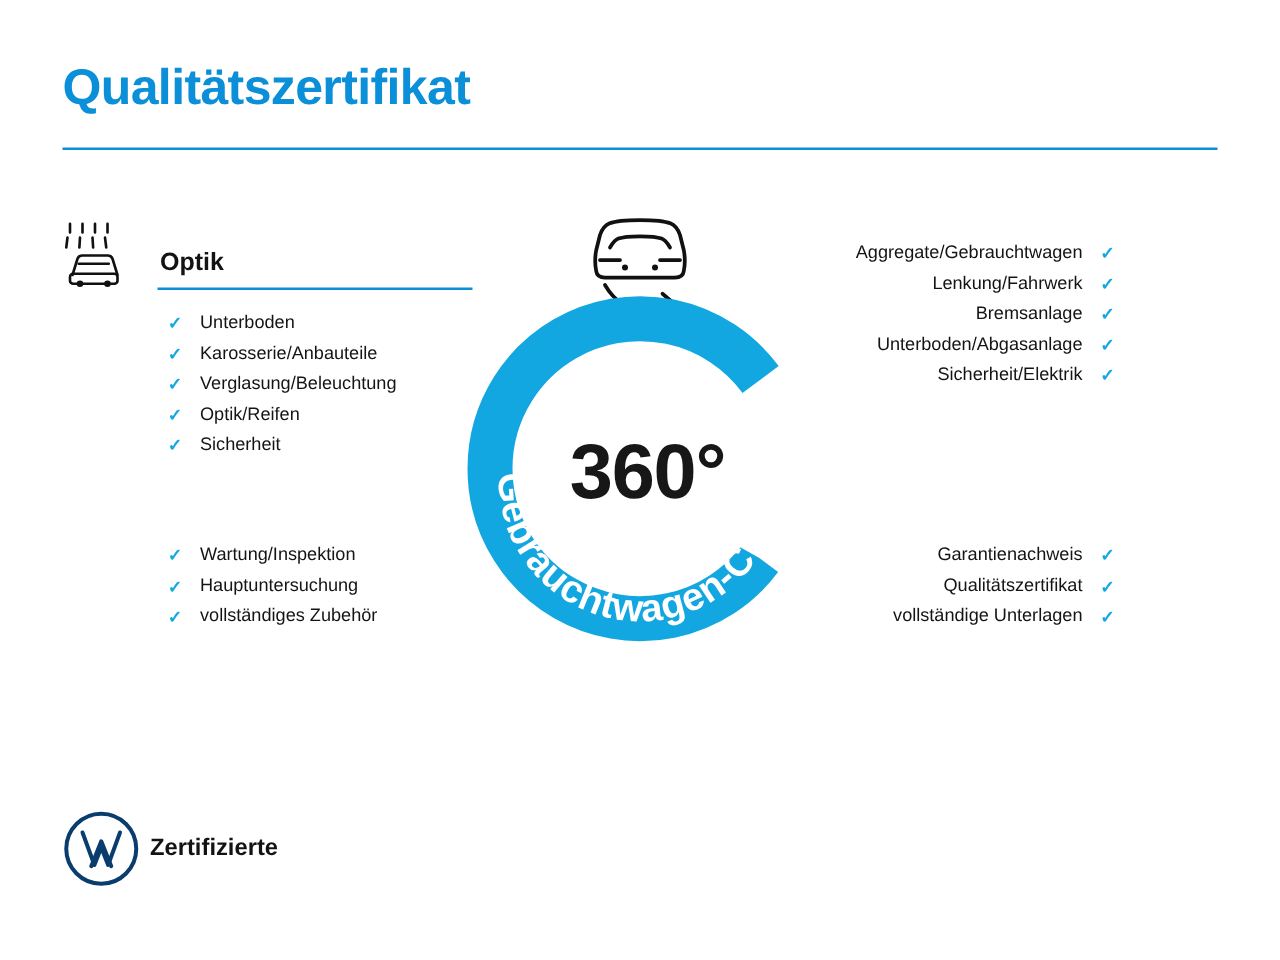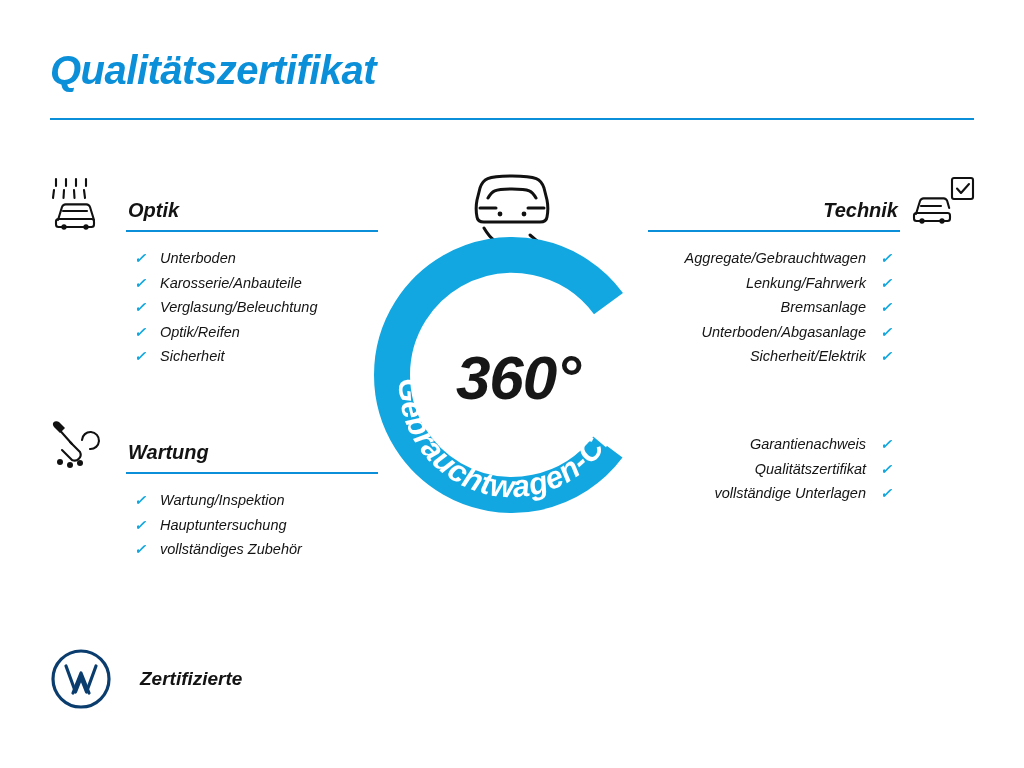--- a/index.html
+++ b/index.html
@@ -12,21 +12,20 @@
     background: #ffffff;
     font-family: "Liberation Sans", sans-serif;
     color: #1a1a1a;
     overflow: hidden;
     position: relative;
   }
 
   .page {
     position: absolute;
     inset: 0;
-    font-style: italic;
   }
 
   
   .title {
     position: absolute;
     left: 50px;
     top: 48px;
     font-size: 40px;
     font-weight: bold;
     color: #0a8fd8;
@@ -153,21 +152,21 @@
     top: 648px;
     display: flex;
     align-items: center;
   }
   .vw-logo {
     width: 62px;
     height: 62px;
     flex: 0 0 62px;
   }
   .footer-text {
-    margin-left: 28px;
+    margin-left: 8px;
     font-size: 19px;
     font-weight: bold;
     line-height: 1.28;
     color: #131313;
   }
 </style>
 </head>
 <body>
 
 <div class="page">
@@ -209,35 +208,20 @@
           <span class="item-label">Optik/Reifen</span>
         </li>
       <li>
           <span class="tick">✓</span>
           <span class="item-label">Sicherheit</span>
         </li>
     </ul>
   </div>
 
   <div class="block right" style="top:176px;">
-    <div class="block-head">
-      <span class="block-icon">
-        <svg viewBox="0 0 64 54" width="64" height="54" fill="none" stroke="#111" stroke-width="2.1" stroke-linecap="round" stroke-linejoin="round">
-          <path d="M4 38 l4-13 a4 4 0 0 1 3.6-2.6 h20 a4 4 0 0 1 3.6 2.6 l2 7"></path>
-          <rect x="2" y="37" width="36" height="8" rx="2.5"></rect>
-          <circle cx="10" cy="45" r="1.6" fill="#111"></circle>
-          <circle cx="30" cy="45" r="1.6" fill="#111"></circle>
-          <path d="M9 30 h20"></path>
-          <rect x="40" y="2" width="21" height="21" rx="2"></rect>
-          <path d="M45 12.5 l4 4.5 l8 -9"></path>
-        </svg>
-      </span>
-      <span class="heading">Technik</span>
-      <span class="head-rule"></span>
-    </div>
     <ul class="check-list">
       <li>
           <span class="tick">✓</span>
           <span class="item-label">Aggregate/Gebrauchtwagen</span>
         </li>
       <li>
           <span class="tick">✓</span>
           <span class="item-label">Lenkung/Fahrwerk</span>
         </li>
       <li>
@@ -249,35 +233,20 @@
           <span class="item-label">Unterboden/Abgasanlage</span>
         </li>
       <li>
           <span class="tick">✓</span>
           <span class="item-label">Sicherheit/Elektrik</span>
         </li>
     </ul>
   </div>
 
   <div class="block left" style="top:418px;">
-    <div class="block-head">
-      <span class="block-icon">
-        <svg viewBox="0 0 64 54" width="64" height="54" fill="none" stroke="#111" stroke-width="2.1" stroke-linecap="round" stroke-linejoin="round">
-          <path d="M6 8 L22 26"></path>
-          <path d="M3 5 a4.2 4.2 0 0 1 6 -1 l6 6 l-5 5 l-6 -6 a4.2 4.2 0 0 1 -1 -4z" fill="#111" stroke="none"></path>
-          <path d="M20 24 l10 10 a6 6 0 0 1 -8 8 l-10 -10"></path>
-          <path d="M32 22 a8.5 8.5 0 1 1 8 9"></path>
-          <circle cx="10" cy="44" r="3" fill="#111" stroke="none"></circle>
-          <circle cx="20" cy="47" r="3" fill="#111" stroke="none"></circle>
-          <circle cx="30" cy="45" r="3" fill="#111" stroke="none"></circle>
-        </svg>
-      </span>
-      <span class="heading">Wartung</span>
-      <span class="head-rule"></span>
-    </div>
     <ul class="check-list">
       <li>
           <span class="tick">✓</span>
           <span class="item-label">Wartung/Inspektion</span>
         </li>
       <li>
           <span class="tick">✓</span>
           <span class="item-label">Hauptuntersuchung</span>
         </li>
       <li>

